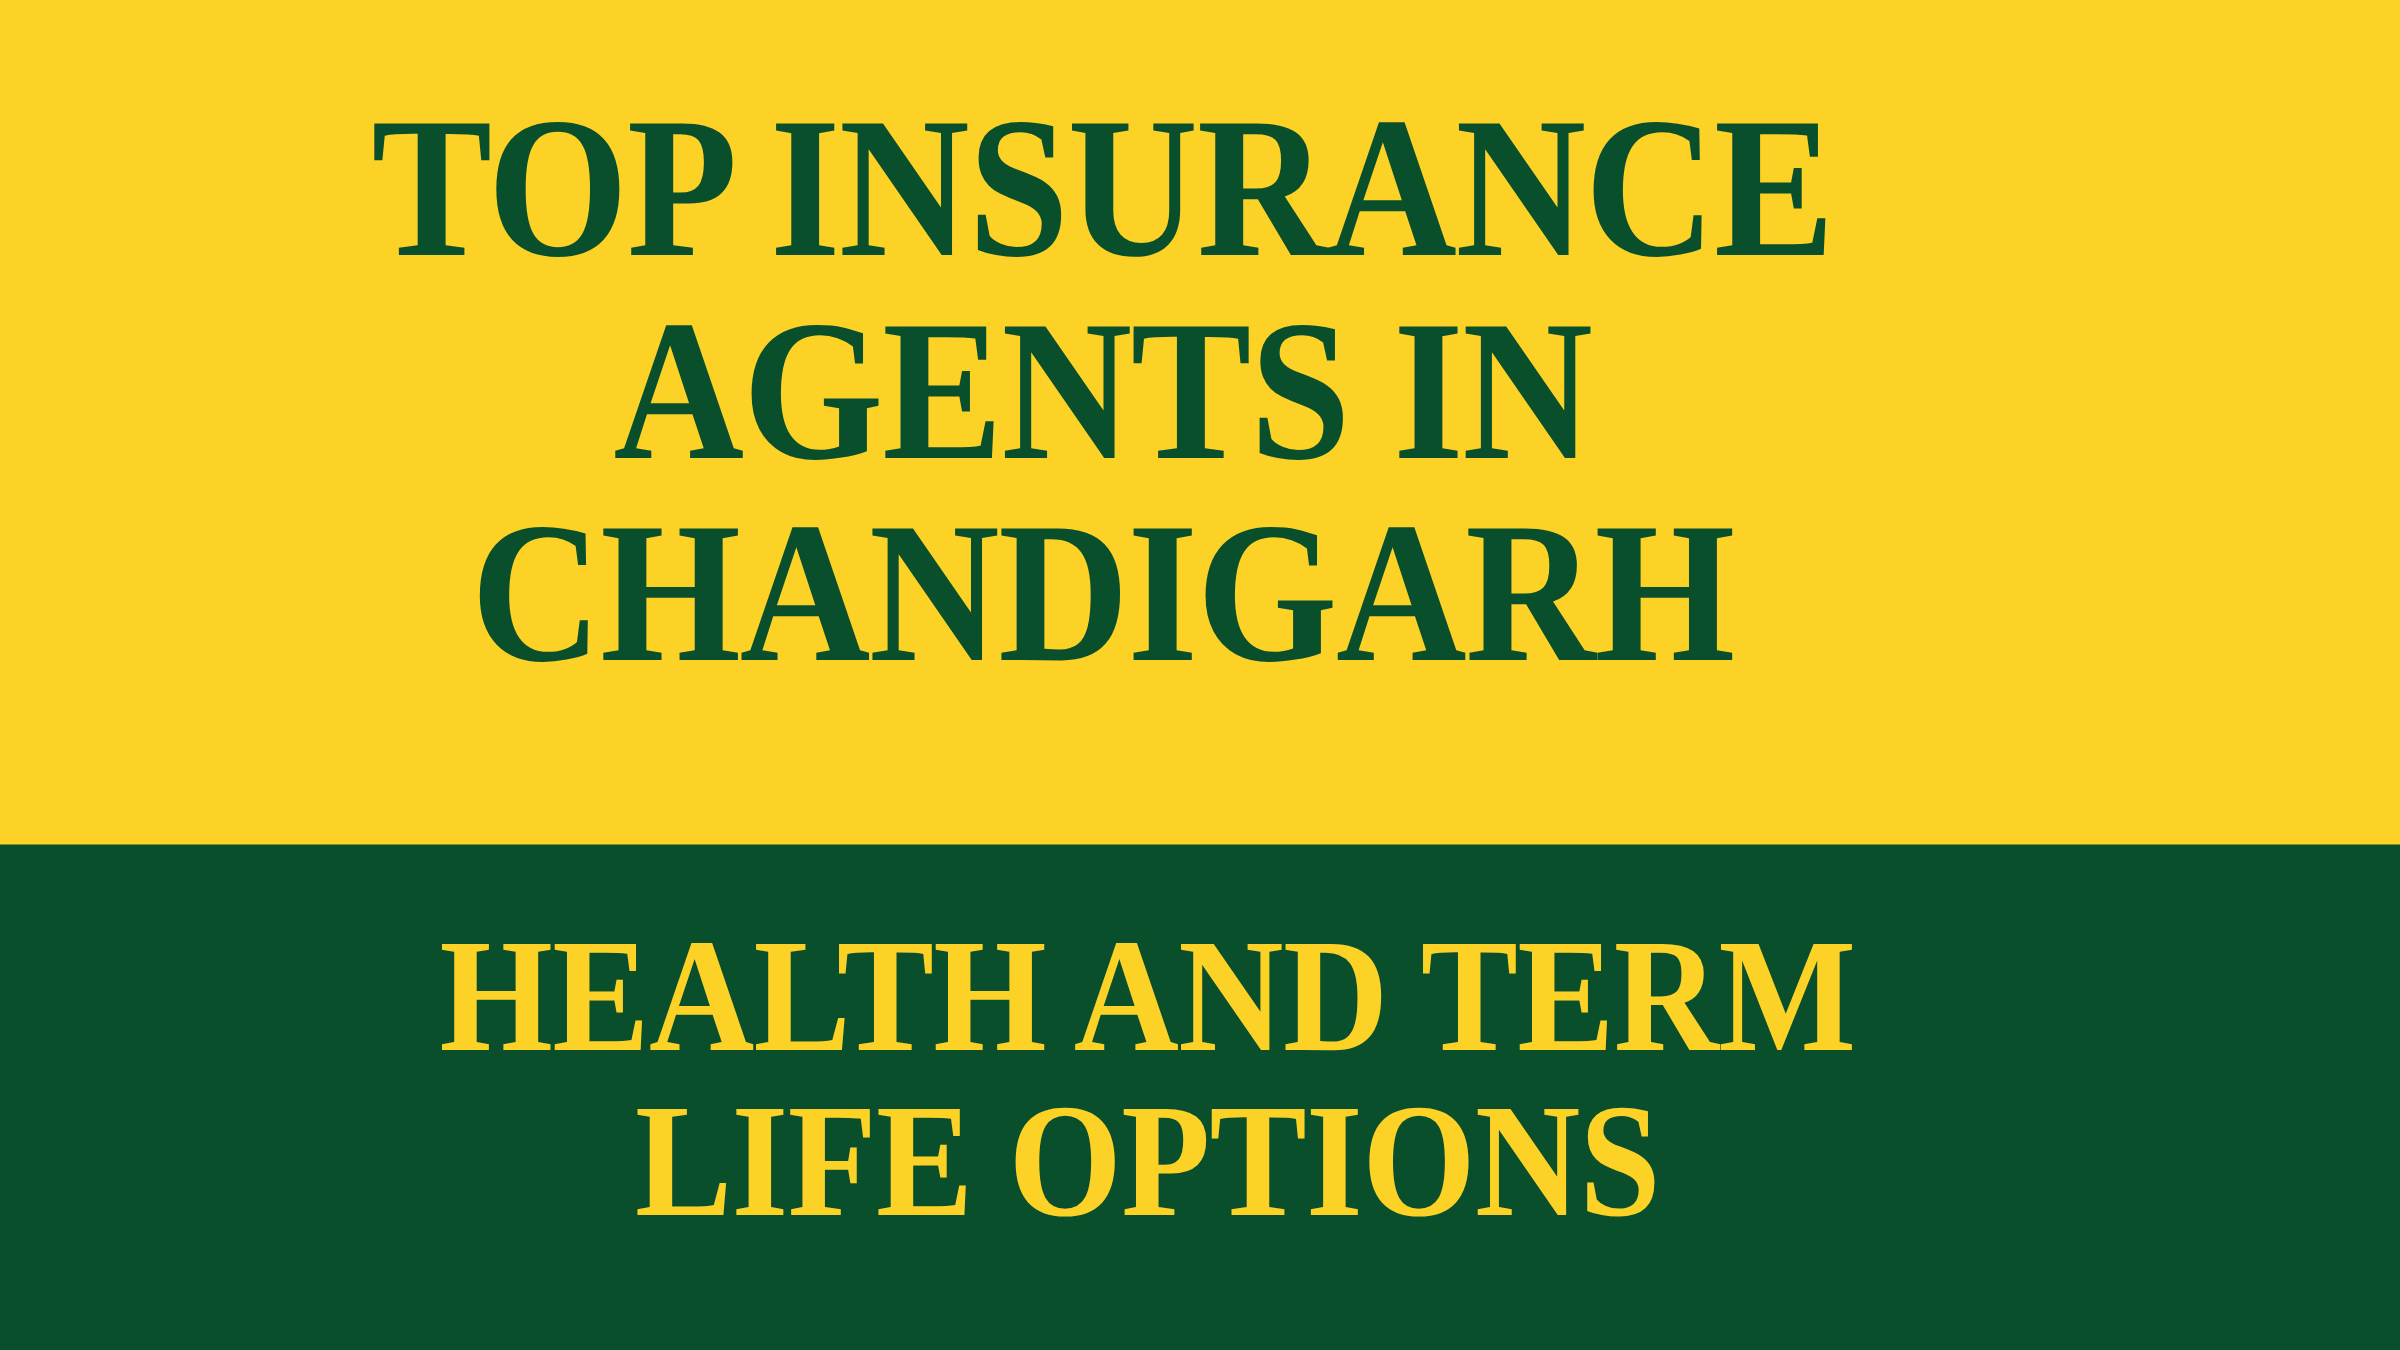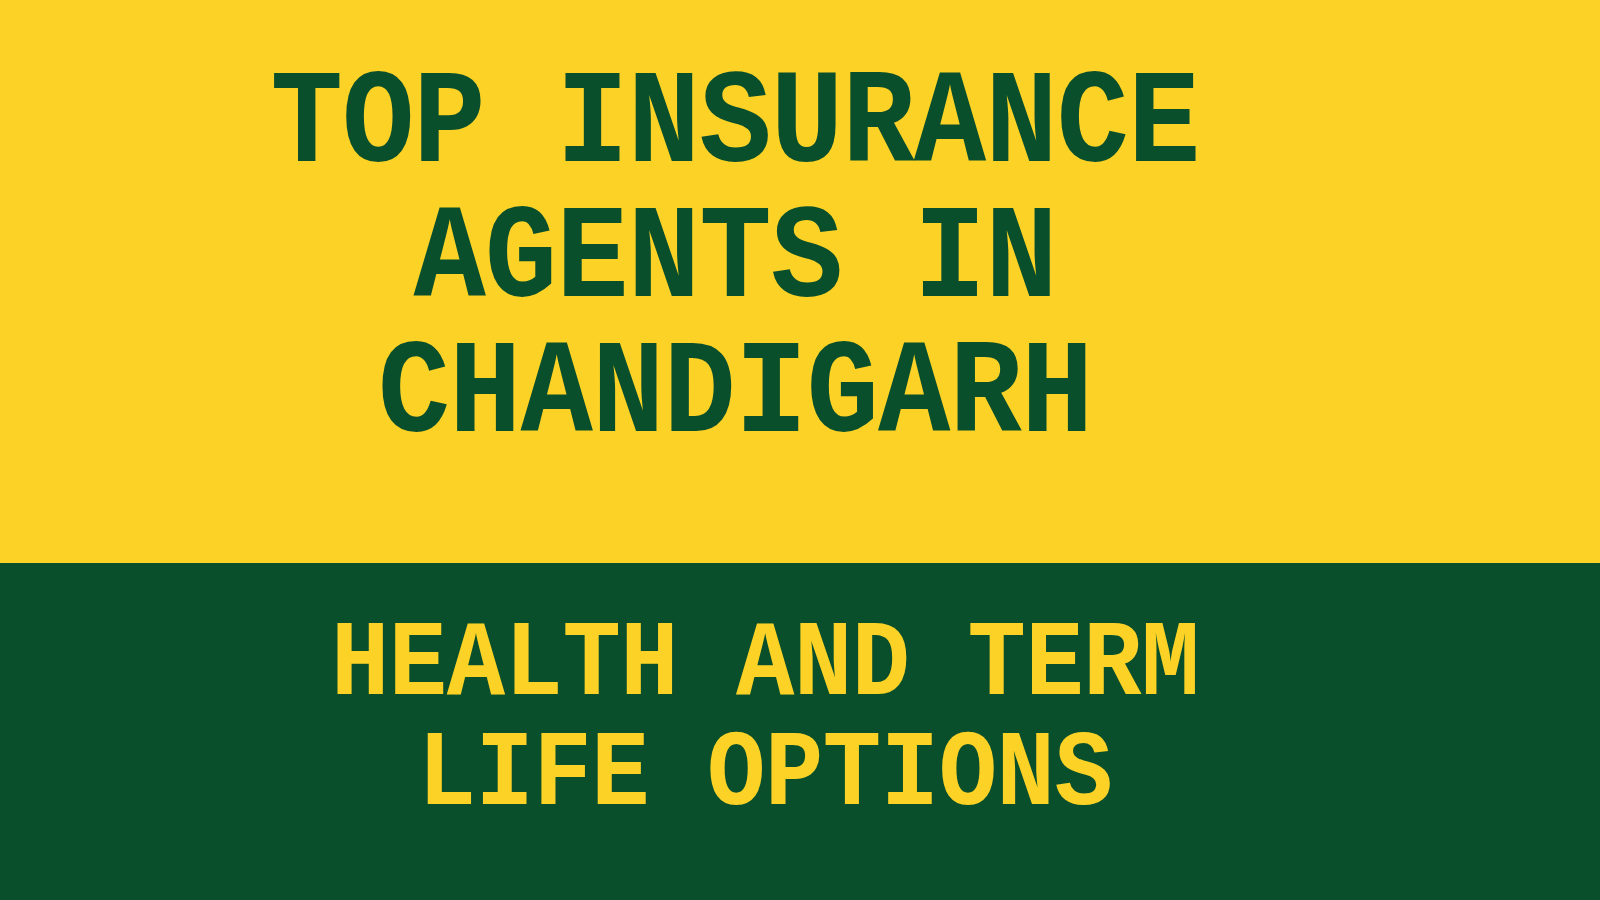--- a/index.html
+++ b/index.html
@@ -9,21 +9,21 @@
     height: 900px;
     overflow: hidden;
     background: #FCD226;
   }
 
   #poster {
     position: relative;
     width: 1600px;
     height: 900px;
     overflow: hidden;
-    font-family: Liberation Mono, monospace;
+    font-family: Liberation Serif, serif;
   }
 
   
   .band-top {
     position: absolute;
     left: 0;
     top: 0;
     width: 1600px;
     height: 563px;
     background: #FCD226;

